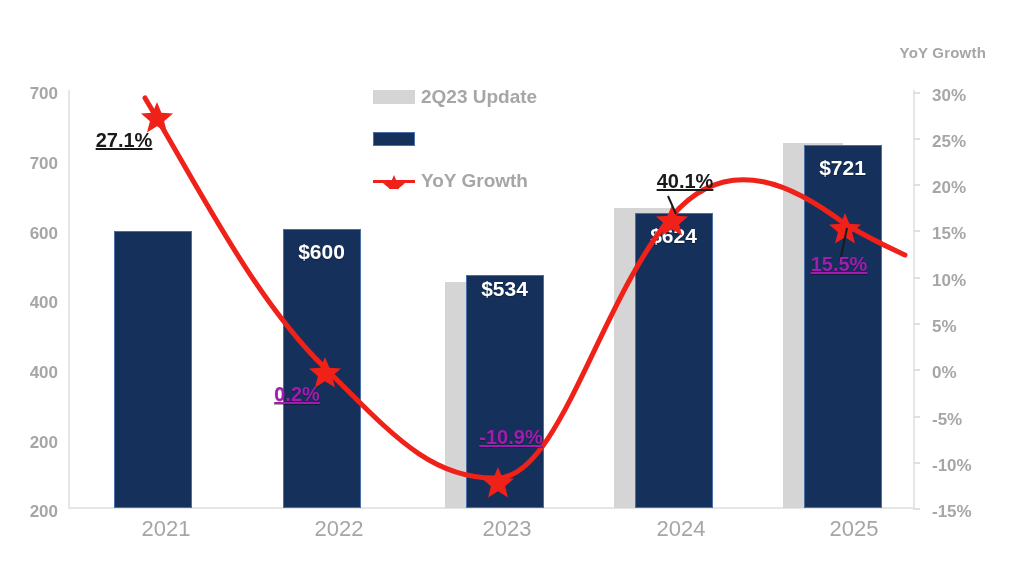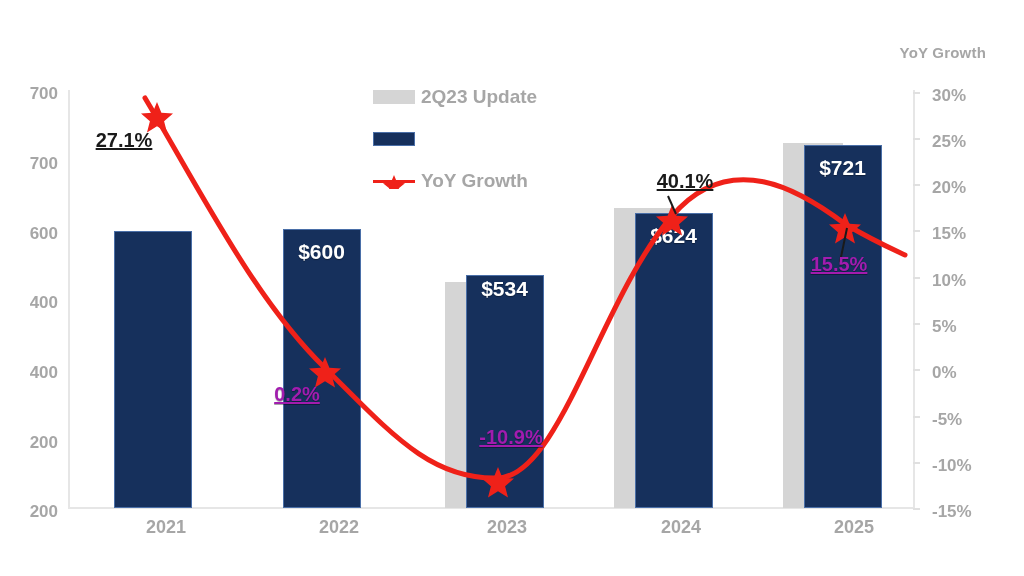--- a/index.html
+++ b/index.html
@@ -72,22 +72,22 @@
   .tickmark-right {
     position: absolute;
     left: 913px;
     width: 7px;
     height: 0;
     border-top: 2px solid #e0e0e0;
   }
   .xtick {
     position: absolute;
     top: 518px;
-    font-size: 18px;
-    font-weight: 700;
+    font-size: 22px;
+    font-weight: 400;
     color: #a6a6a6;
     text-align: center;
     width: 120px;
     line-height: 1;
   }
   
   .bar {
     position: absolute;
     box-sizing: border-box;
   }

